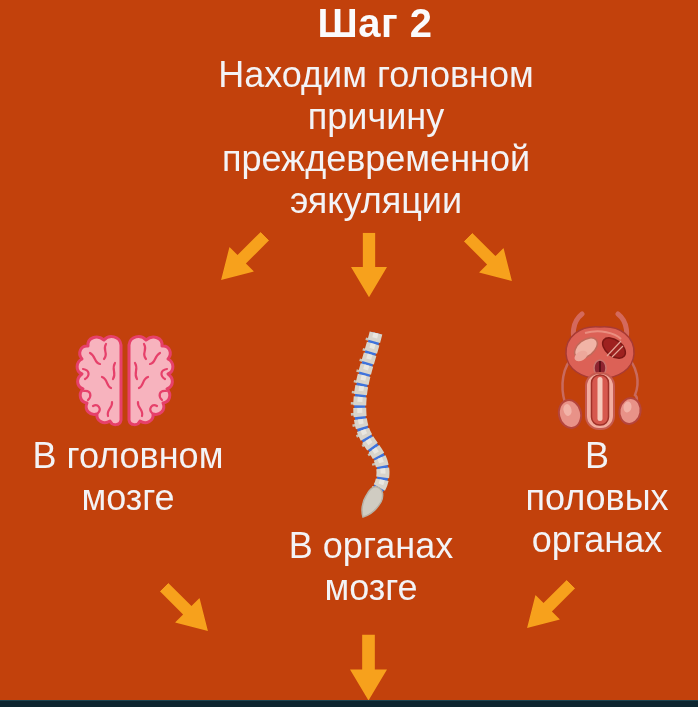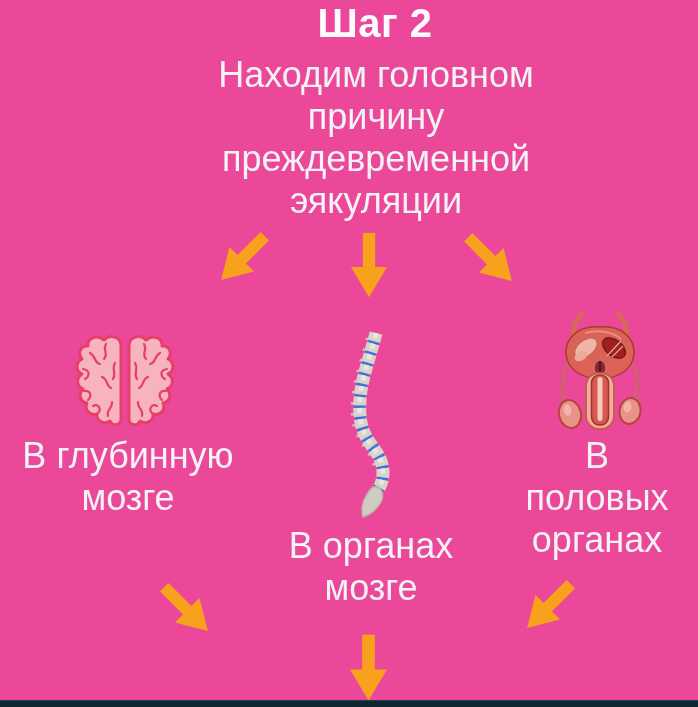--- a/index.html
+++ b/index.html
@@ -1,18 +1,18 @@
 <!DOCTYPE html>
 <html><head>
 <meta charset="utf-8">
 <style>
   html,body{margin:0;padding:0;background:#131034;}
   #stage{
     position:relative;width:698px;height:707px;overflow:hidden;
-    background:#ec4899;
+    background:#c2410c;
     font-family:"Liberation Sans", sans-serif;
     color:#F3F3F6;
   }
   .txt{position:absolute;transform:translateX(-50%);text-align:center;white-space:pre-line;}
   .title{top:1px;left:375px;font-size:40px;font-weight:700;color:#FBFBFD;letter-spacing:.5px;}
   .subtitle{top:54px;left:376px;font-size:36px;line-height:42px;font-weight:400;}
   .label{font-size:36px;line-height:42px;font-weight:400;}
   .label-brain{top:435px;left:128px;}
   .label-spine{top:525px;left:371px;}
   .label-organs{top:435px;left:597px;}
@@ -126,21 +126,21 @@
       <rect x="36.5" y="64" width="17" height="50" rx="8" fill="#D6584E" stroke="#A03129" stroke-width="1.5"></rect>
       <rect x="42.5" y="66" width="5" height="44" rx="2.5" fill="#F6C9BC"></rect>
 
       <ellipse cx="15" cy="103" rx="11" ry="14" transform="rotate(-12 15 103)" fill="#E89288" stroke="#B5443C" stroke-width="2"></ellipse>
       <ellipse cx="12.5" cy="99" rx="4" ry="6" transform="rotate(-12 12.5 99)" fill="#F2B3A8"></ellipse>
       <ellipse cx="75" cy="100" rx="10.5" ry="13" transform="rotate(10 75 100)" fill="#E89288" stroke="#B5443C" stroke-width="2"></ellipse>
       <ellipse cx="72.5" cy="96" rx="4" ry="5.5" transform="rotate(10 72.5 96)" fill="#F2B3A8"></ellipse>
     </svg>
   </div>
 
-  <div class="txt label label-brain">В глубинную
+  <div class="txt label label-brain">В головном
 мозге</div>
   <div class="txt label label-spine">В органах
 мозге</div>
   <div class="txt label label-organs">В половых
 органах</div>
 
   <div class="arrow a-bl">
       <svg viewBox="0 0 38 68">
         <use href="#arrow-shape"></use>
       </svg>

